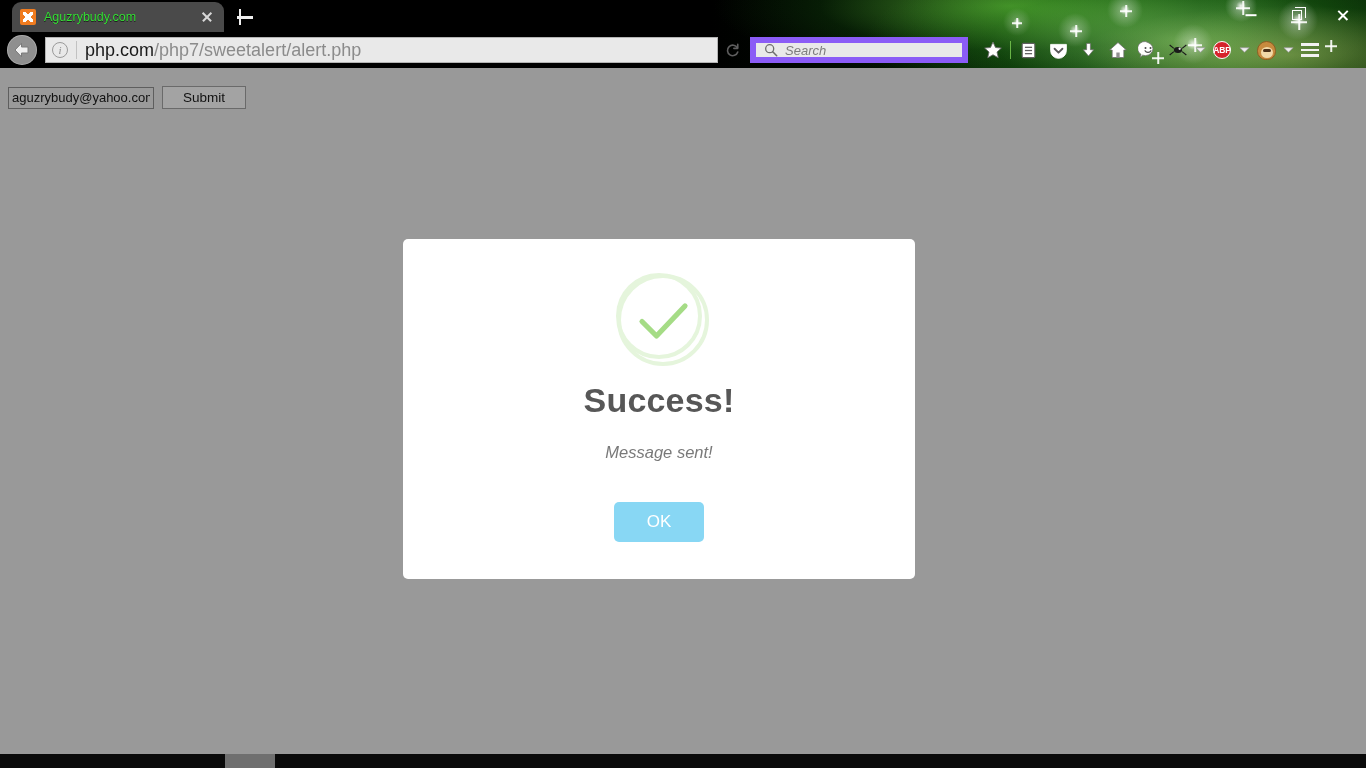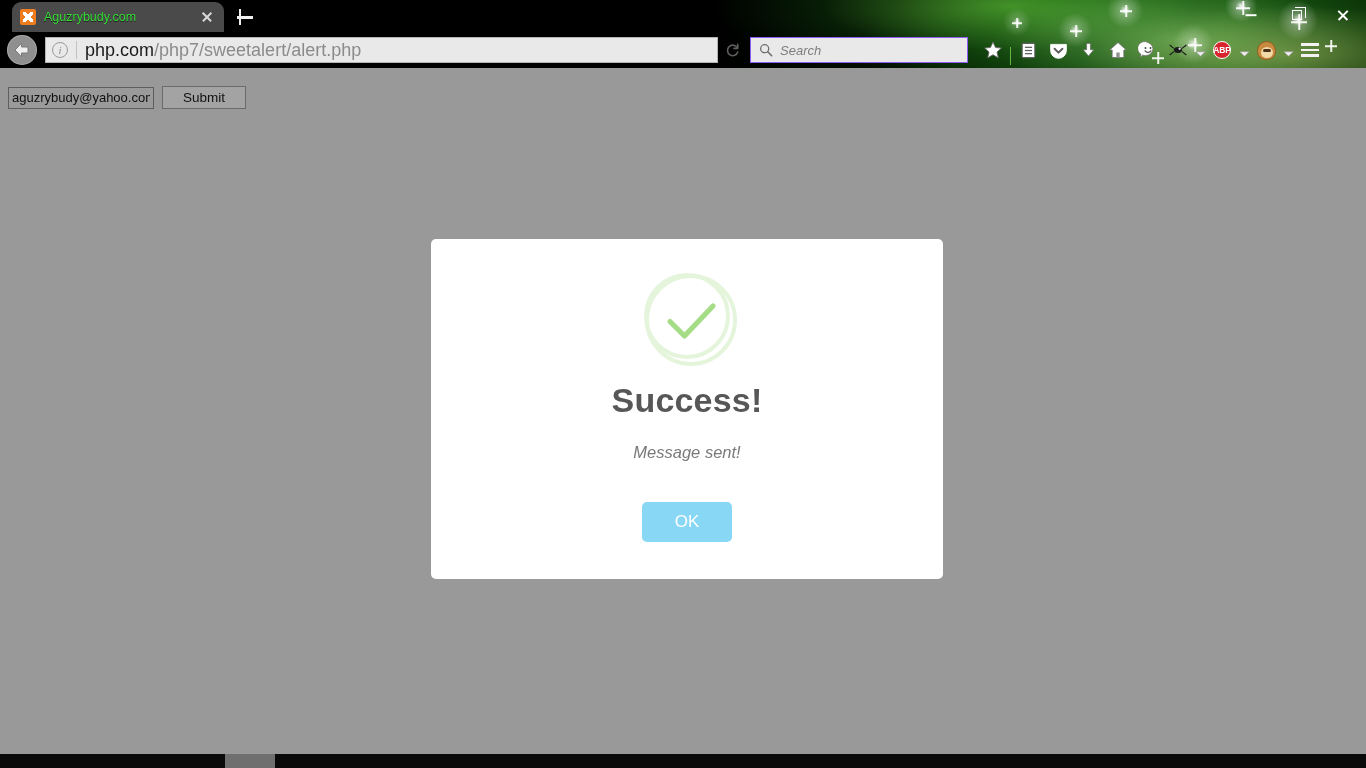--- a/index.html
+++ b/index.html
@@ -121,25 +121,25 @@
   }
   .url-sep { width: 1px; height: 18px; background: #c2c2c2; margin: 0 8px; }
   .url-text { font-size: 18px; color: #8b8b8b; white-space: nowrap; overflow: hidden; }
   .url-text .host { color: #1a1a1a; }
   .reload {
     width: 28px; height: 26px; position: relative; cursor: pointer; flex: 0 0 28px;
     display: flex; align-items: center; justify-content: center;
   }
   .searchbox {
     margin-left: 4px; height: 26px; flex: 0 0 218px; width: 218px;
-    background: #e9e9e9; border: 1px solid #8b5cf6;
+    background: #e9e9e9; border: 6px solid #8b5cf6;
     display: flex; align-items: center; padding-left: 8px; gap: 7px;
   }
   .search-ph { font-size: 13px; color: #7d7d7d; font-style: italic; }
-  .toolbar-icons { display: flex; align-items: flex-end; margin-left: 10px; gap: 0px; }
+  .toolbar-icons { display: flex; align-items: center; margin-left: 10px; gap: 0px; }
   .tbi {
     width: 30px; height: 30px; display: flex; align-items: center; justify-content: center;
     cursor: pointer; position: relative;
   }
   .tbi-sep { width: 1px; height: 18px; background: rgba(120,200,80,.85); margin: 0 2px; }
   .chev { width: 14px; height: 22px; display:flex; align-items:center; justify-content:center; cursor:pointer; }
   .abp {
     width: 18px; height: 18px; border-radius: 50%; background: #d6232c;
     color: #fff; font-size: 8.5px; font-weight: bold; letter-spacing: -.2px;
     display: flex; align-items: center; justify-content: center;
@@ -179,21 +179,21 @@
   }
   .submit-btn {
     height: 23px; padding: 0 20px;
     border: 1px solid #6a6a6a; background: #a3a3a3;
     font-family: "Liberation Sans", sans-serif; font-size: 13.5px; color: #111;
     cursor: pointer;
   }
 
   
   .modal {
-    position: absolute; left: 431px; top: 171px; width: 512px; height: 340px;
+    position: absolute; left: 403px; top: 171px; width: 512px; height: 340px;
     background: #fff; border-radius: 5px;
     text-align: center;
   }
   .success-icon {
     width: 86px; height: 86px; margin: 34px auto 0;
     border-radius: 50%; border: 4px solid #e5f5dc;
     position: relative;
   }
   .success-icon svg { position: absolute; left: -4px; top: -4px; }
   .modal-title {

